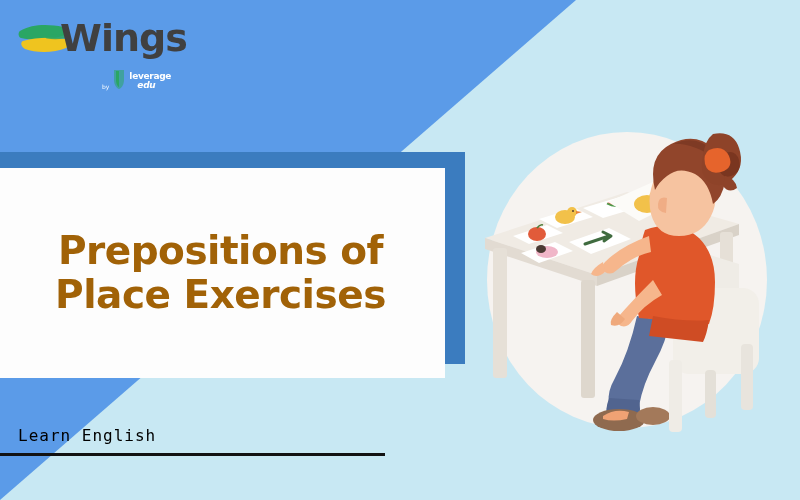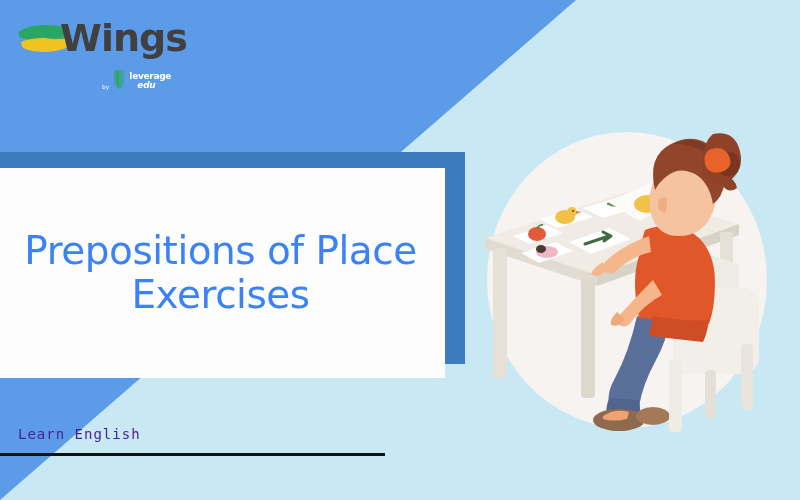--- a/index.html
+++ b/index.html
@@ -55,32 +55,32 @@
     background:#3b7cbf;
   }
   .title-card{
     position:absolute;left:-40px;top:168px;width:485px;height:210px;
     background:#fdfdfd;
     display:flex;align-items:center;justify-content:center;
   }
   .title-text{
     width:440px;margin-left:36px;
     font-family:"DejaVu Sans", sans-serif;
-    font-weight:400;
+    font-weight:700;
     font-size:39px;line-height:1.12;
-    color:#3b82f6;
+    color:#a16207;
     text-align:center;
     letter-spacing:-.5px;
   }
 
   
   .footer-label{
     position:absolute;left:18px;top:426px;
     font-family:"DejaVu Sans Mono","Liberation Mono", monospace;
-    font-size:14px;color:#4c1d95;letter-spacing:1px;
+    font-size:16px;color:#000000;letter-spacing:1px;
   }
   .footer-rule{
     position:absolute;left:0px;top:453px;width:385px;height:3px;
     background:#121212;
   }
 
   
   .illus{position:absolute;left:477px;top:120px;width:300px;height:320px;}
   .illus svg{display:block;width:300px;height:320px;}
 </style>

